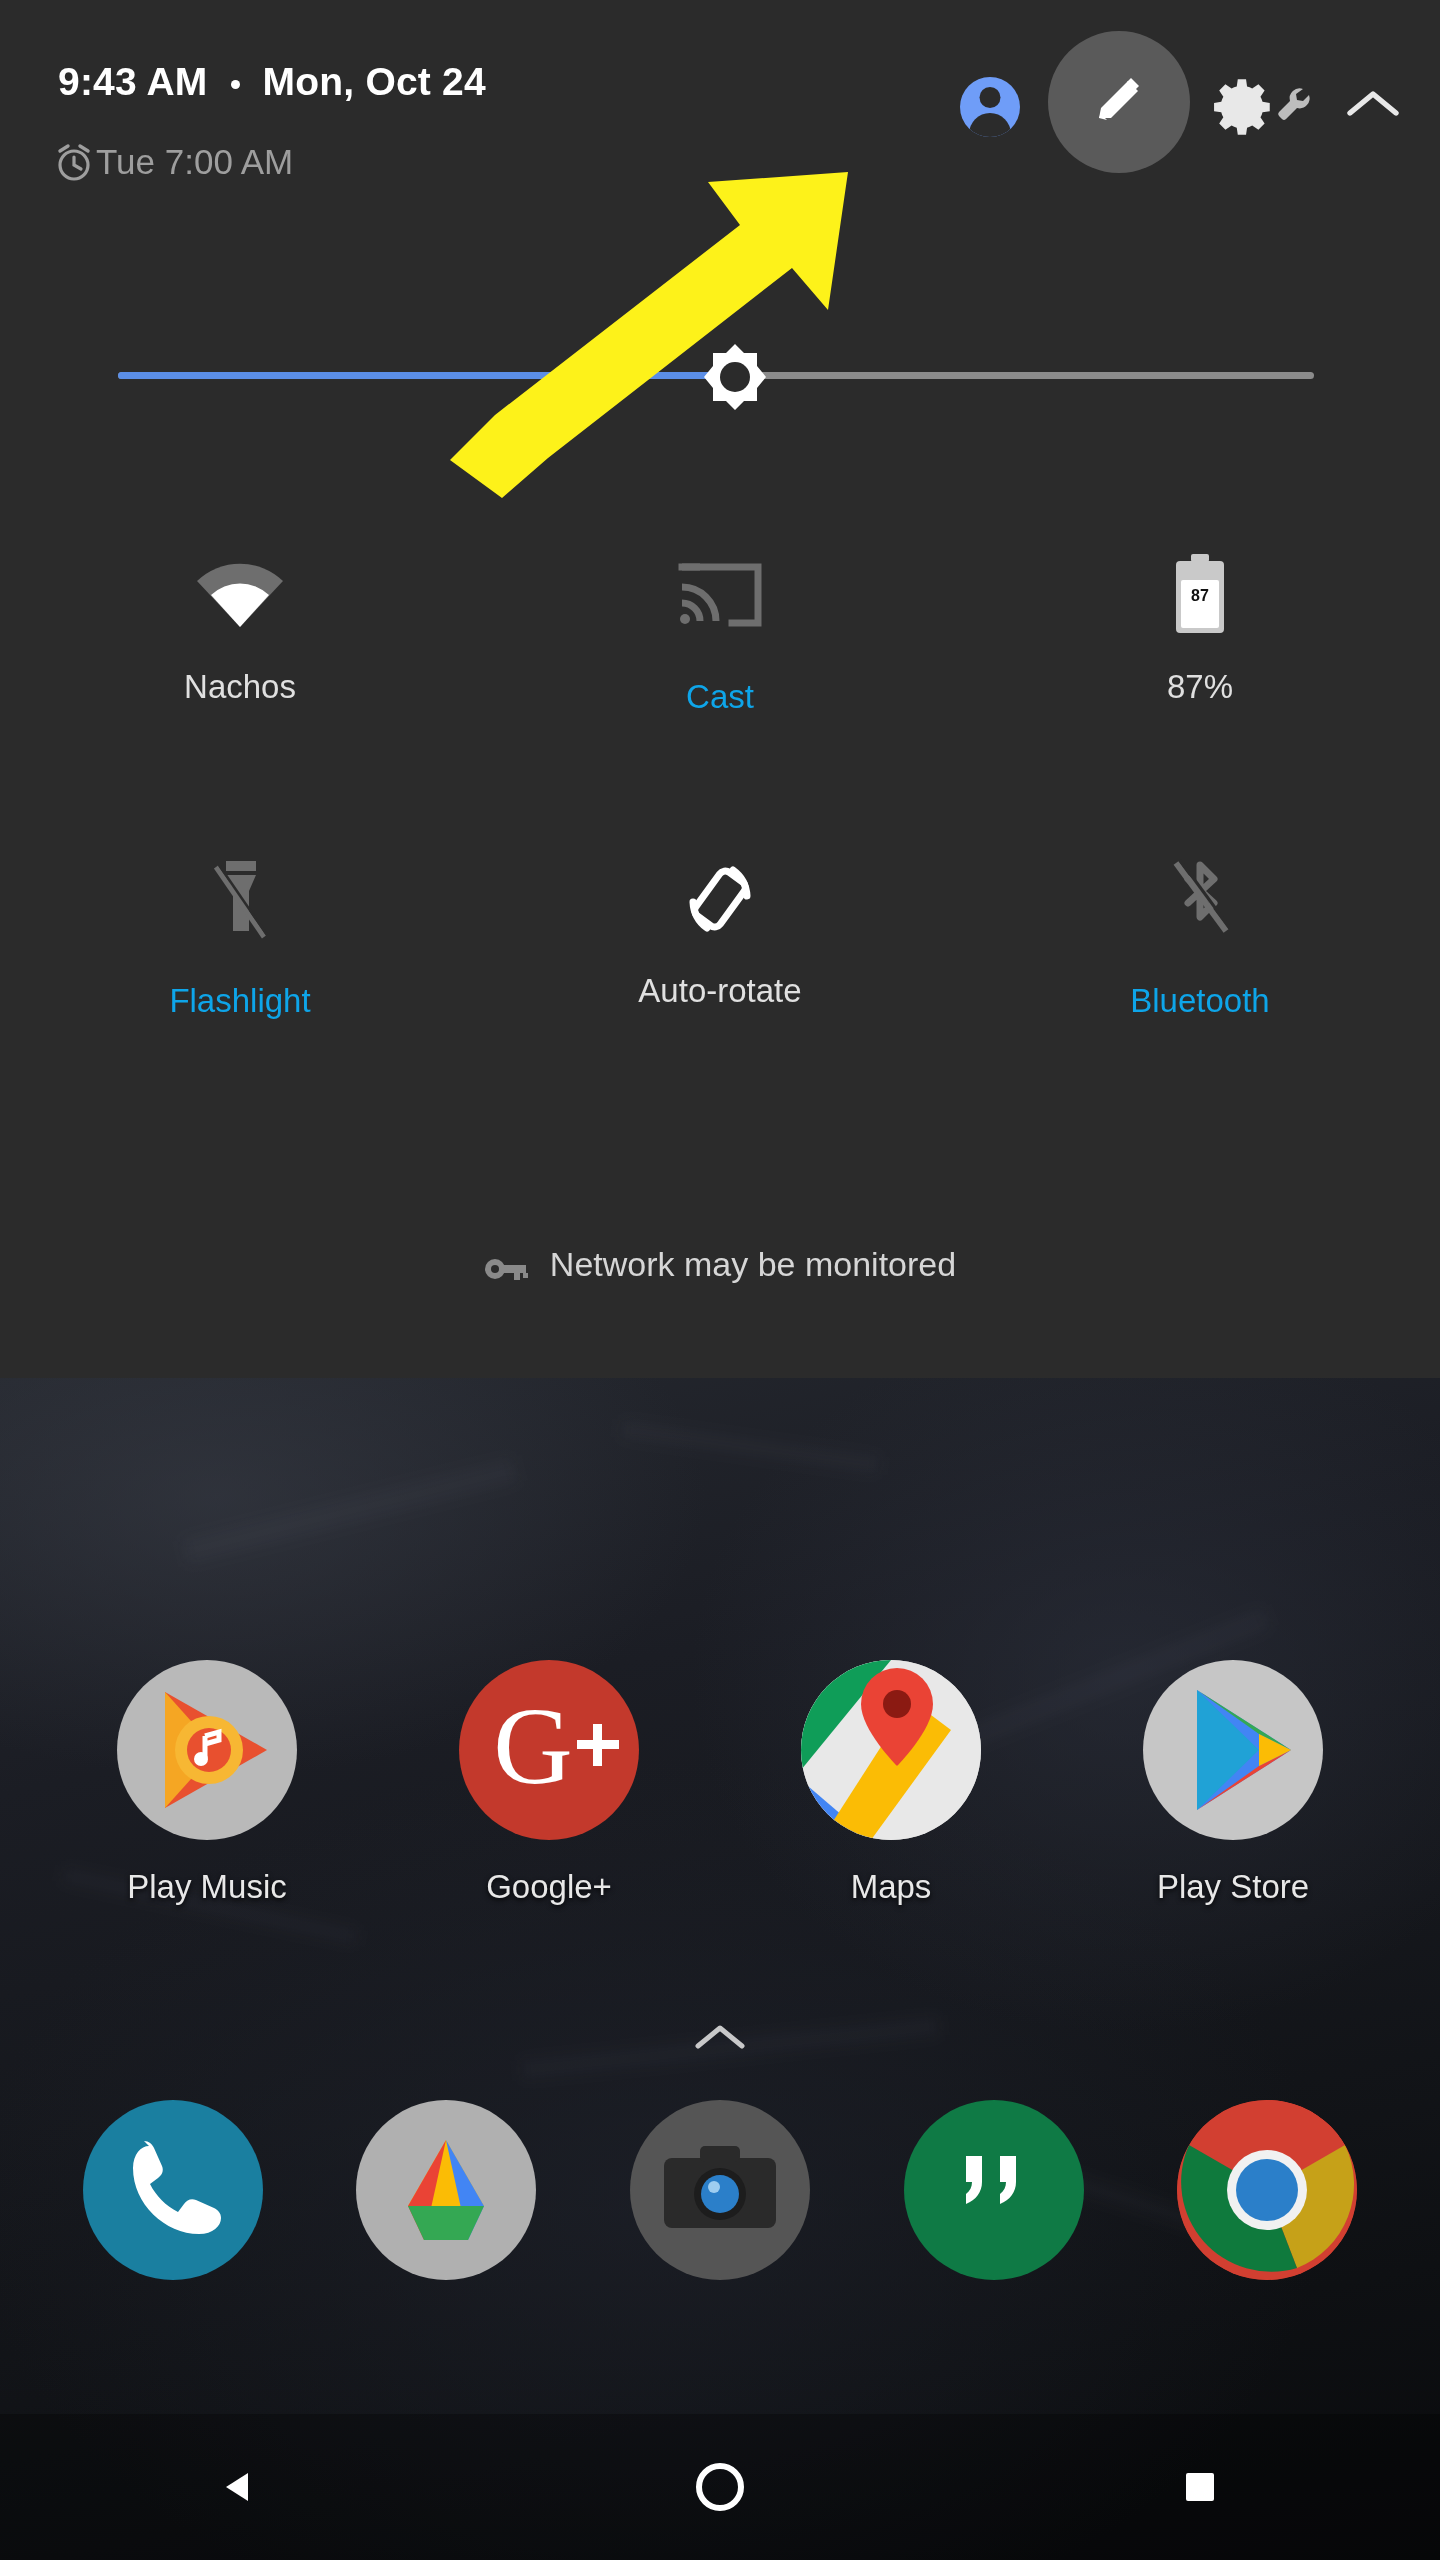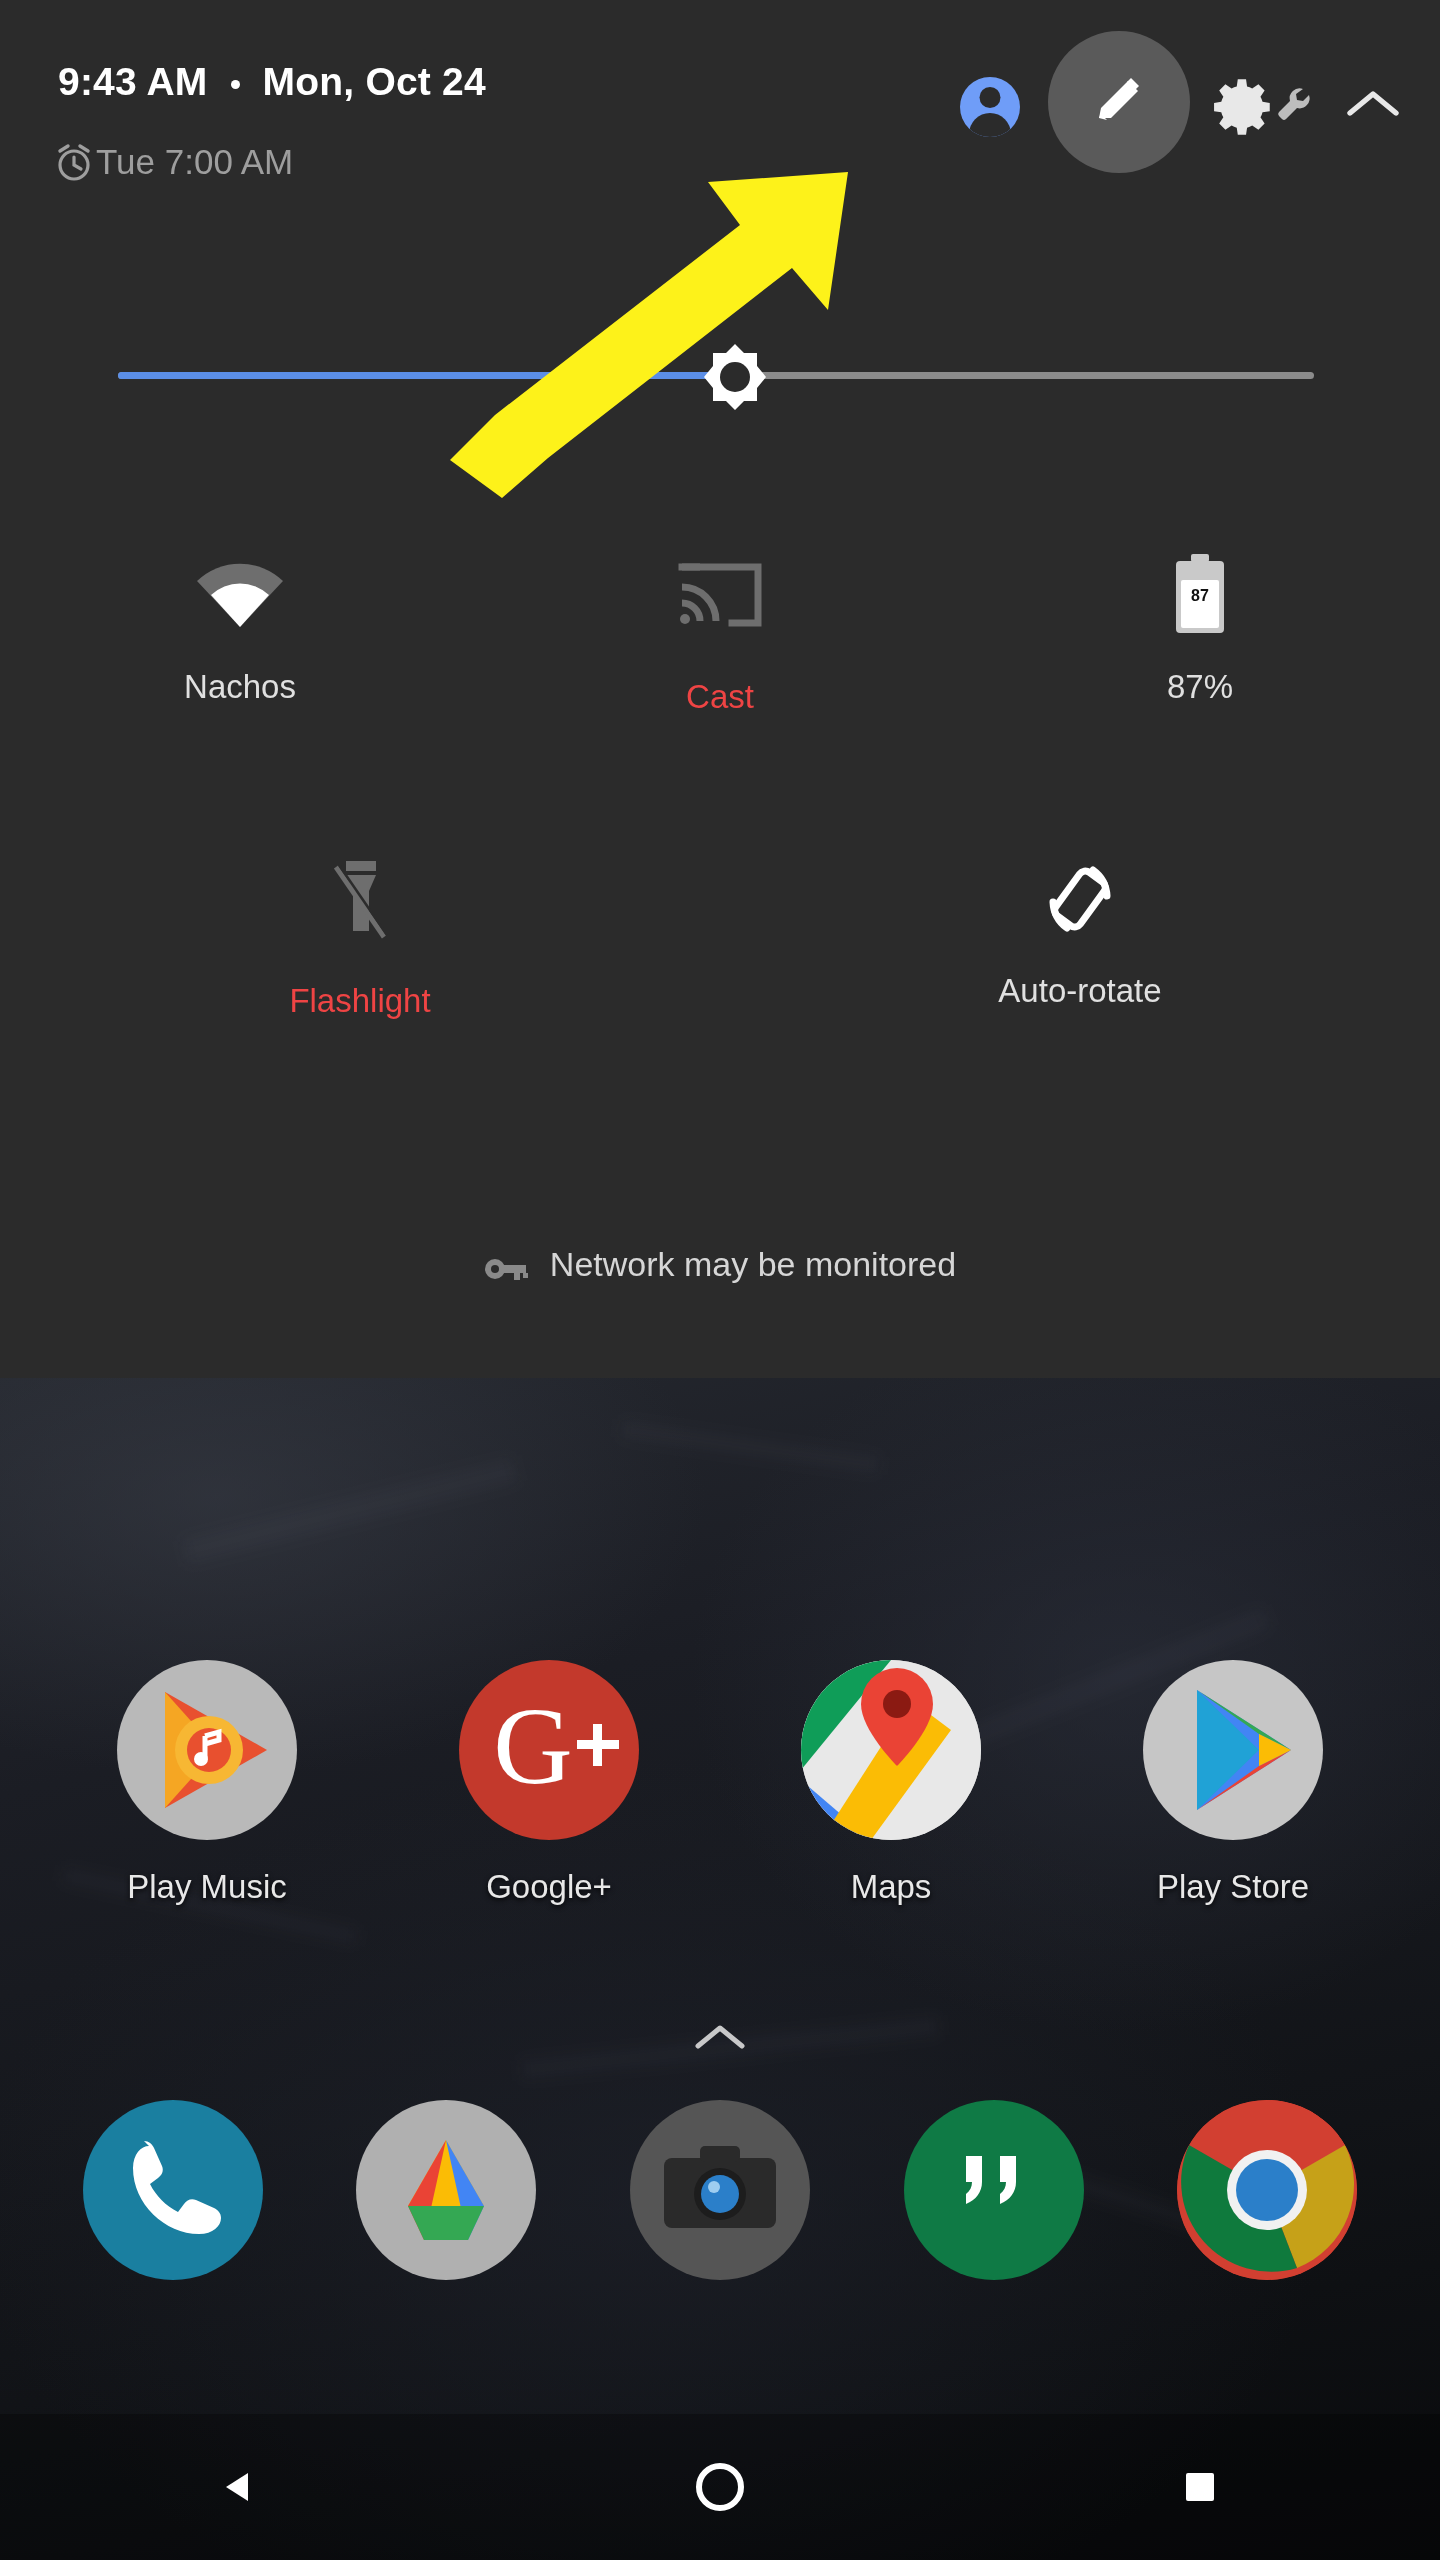--- a/index.html
+++ b/index.html
@@ -79,21 +79,21 @@
   .bright-thumb {
     position:absolute; left:700px; top:12px; width:70px; height:70px;
   }
 
   
   .tiles { position:absolute; left:0; top:540px; width:1440px; }
   .tile-row { display:flex; width:1440px; }
   .tile { flex:1; display:flex; flex-direction:column; align-items:center; }
   .tile-icon { height:110px; display:flex; align-items:center; justify-content:center; }
   .tile-label { margin-top:18px; font-size:33px; color:#e0e0e0; white-space:nowrap; }
-  .tile-label.dim { color:#ef4444;margin-top:28px; }
+  .tile-label.dim { color:#0ea5e9;margin-top:28px; }
   .row2 { margin-top:128px; }
 
   .batt-pct { position:absolute; font-size:16px; font-weight:bold; color:#111;
               left:50%; top:50%; transform:translate(-50%,-46%); }
 
   
   .qs-footer {
     position:absolute; left:0; top:1245px; width:1440px;
     display:flex; align-items:flex-end; justify-content:center; gap:22px;
   }
@@ -409,20 +409,30 @@
           <div class="tile-icon">
             <svg width="90" height="90" viewBox="0 0 90 90">
               <rect x="30" y="18" width="30" height="54" rx="7" transform="rotate(36 45 45)" stroke="#ffffff" stroke-width="7" fill="none"></rect>
               <path d="M58 16 a34 34 0 0 1 14 26" stroke="#ffffff" stroke-width="7" fill="none" stroke-linecap="round"></path>
               <path d="M32 74 a34 34 0 0 1 -14 -26" stroke="#ffffff" stroke-width="7" fill="none" stroke-linecap="round"></path>
             </svg>
           </div>
           <div class="tile-label">Auto-rotate</div>
         </div>
 
+        <div class="tile">
+          <div class="tile-icon">
+            <svg width="72" height="88" viewBox="0 0 72 88">
+              <path d="M24 24 L50 48 L36 62 L36 10 L50 24 L24 48" stroke="#6e6e6e" stroke-width="7" fill="none" stroke-linejoin="round" stroke-linecap="round"></path>
+              <path d="M12 8 L62 76" stroke="#6e6e6e" stroke-width="6"></path>
+              <path d="M12 8 L62 76" stroke="#2b2b2b" stroke-width="3" transform="translate(4,-3)"></path>
+            </svg>
+          </div>
+          <div class="tile-label dim">Bluetooth</div>
+        </div>
       </div>
 
     </div>
 
     <div class="qs-footer">
       <svg width="44" height="30" viewBox="0 0 44 30">
         <circle cx="11" cy="15" r="10" fill="#8a8a8a"></circle>
         <circle cx="11" cy="15" r="4" fill="#2b2b2b"></circle>
         <rect x="18" y="11" width="24" height="8" fill="#8a8a8a"></rect>
         <rect x="30" y="19" width="6" height="7" fill="#8a8a8a"></rect>

